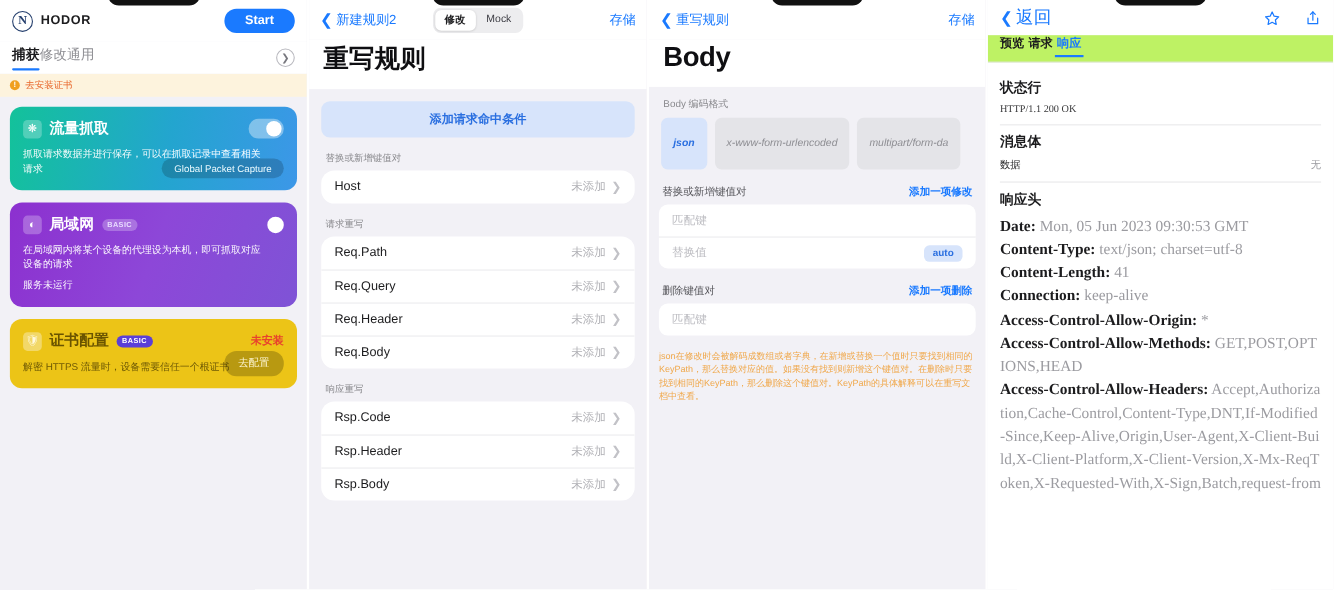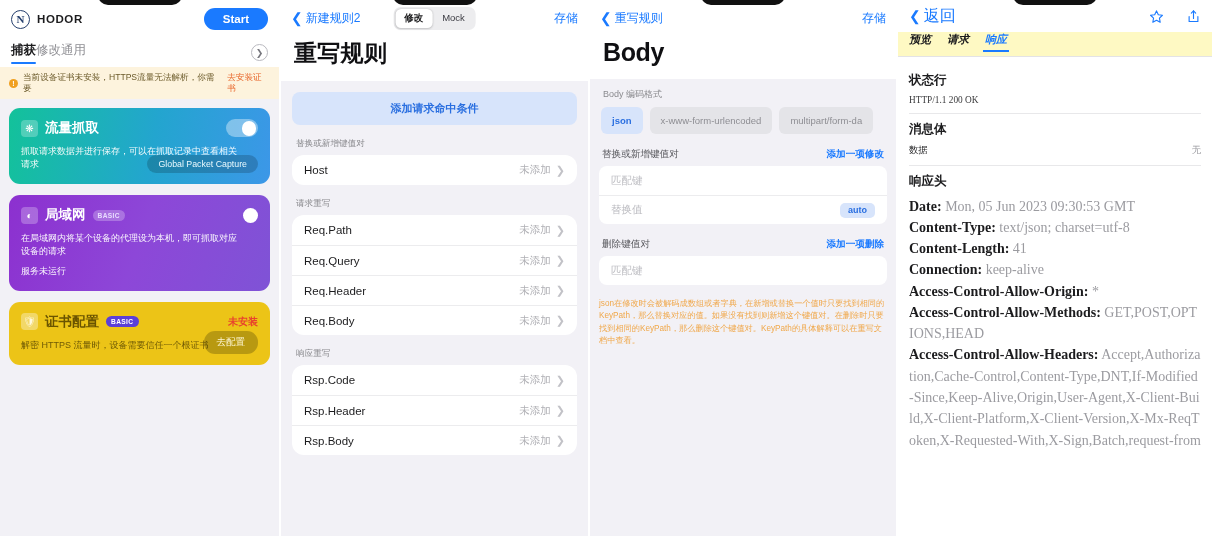--- a/index.html
+++ b/index.html
@@ -138,22 +138,22 @@
   }
   .row + .row { border-top:0.8px solid #ececee; }
   .row-val { margin-left:auto; font-size:10.5px; color:#b0b0b5; }
   .row-chev { margin-left:5px; font-size:11px; color:#c2c2c7; }
 
   
   .p3-body { padding:9px 0 0; }
   .p3-sec { font-size:9px; color:#8a8a8e; margin:0 0 6px 13px; }
   .chips { display:flex; gap:7px; padding-left:11px; }
   .chip {
-    font-size:9.5px; padding:8px 11px; border-radius:6px;
-    background:#e4e4e8; color:#8e8e93; white-space:nowrap; cursor:pointer;
+    font-size:9.5px; padding:18px 11px; border-radius:6px;
+    background:#e4e4e8; color:#8e8e93; white-space:nowrap; cursor:pointer;font-style:italic;
   }
   .chip.sel { background:#d7e4fb; color:#2a6fe0; font-weight:bold; }
   .kv-head {
     display:flex; align-items:center; padding:0 12px; margin:14px 0 5px;
   }
   .kv-title { font-size:9.6px; color:#55555a; }
   .kv-action { margin-left:auto; font-size:9.6px; color:#1a7aff; font-weight:bold; cursor:pointer; }
   .kv-box { background:#fff; margin:0 9px; border-radius:8px; }
   .kv-row {
     display:flex; align-items:center; height:29px; padding:0 12px; font-size:10.5px; color:#bcbcc1;
@@ -166,22 +166,22 @@
   .help {
     margin:13px 9px 0; font-size:8.2px; line-height:1.5; color:#f0a84b;
     word-break:break-all;
   }
 
   
   .p4-nav { background:#fff; height:32px; display:flex; align-items:center; padding:0 11px; }
   .nav-icons { margin-left:auto; display:flex; gap:22px; align-items:center; }
   .icon-btn { color:#1a7aff; cursor:pointer; display:flex; }
   .p4-tabs {
-    background:#fef9c3; display:flex; gap:16px; padding:0 11px 0;
-    height:25px; align-items:flex-start; border-bottom:0.8px solid #e3e3e6;font-style:italic;
+    background:#bef264; display:flex; gap:4px; padding:0 11px 0;
+    height:25px; align-items:flex-start; border-bottom:0.8px solid #e3e3e6;
   }
   .p4-tab { font-size:11px; font-weight:bold; color:#1c1c1e; padding-bottom:5px; position:relative; cursor:pointer; }
   .p4-tab.active { color:#1a7aff; }
   .p4-tab.active::after {
     content:""; position:absolute; left:-2px; right:-2px; bottom:0; height:2px; background:#1a7aff;
   }
   .p4-body { background:#fff; height:calc(536px - 57px); padding:8px 11px 0; overflow:hidden;font-family:Liberation Serif, serif; }
   .sec-h { font-size:12.5px; font-weight:bold; color:#1c1c1e; margin:7px 0 6px; }
   .mono-line { font-size:9.3px; color:#3a3a3c; }
   .kv-flat { display:flex; font-size:9.3px; margin:4px 0 2px; }
@@ -209,21 +209,20 @@
 
     <div class="p1-tabs">
       <div class="p1-tab active">捕获</div>
       <div class="p1-tab">修改</div>
       <div class="p1-tab">通用</div>
       <div class="chev-circle">❯</div>
     </div>
 
     <div class="warn-bar">
       <span class="warn-dot">!</span>
-      <span>当前设备证书未安装，HTTPS流量无法解析，你需要</span>
         <span class="warn-link">去安装证书</span>
     </div>
 
     <div class="p1-body">
 
       <div class="card card-green">
         <div class="card-top">
           <span class="card-ico">❋</span>
           <span class="card-title">流量抓取</span>
           <span class="toggle on">

